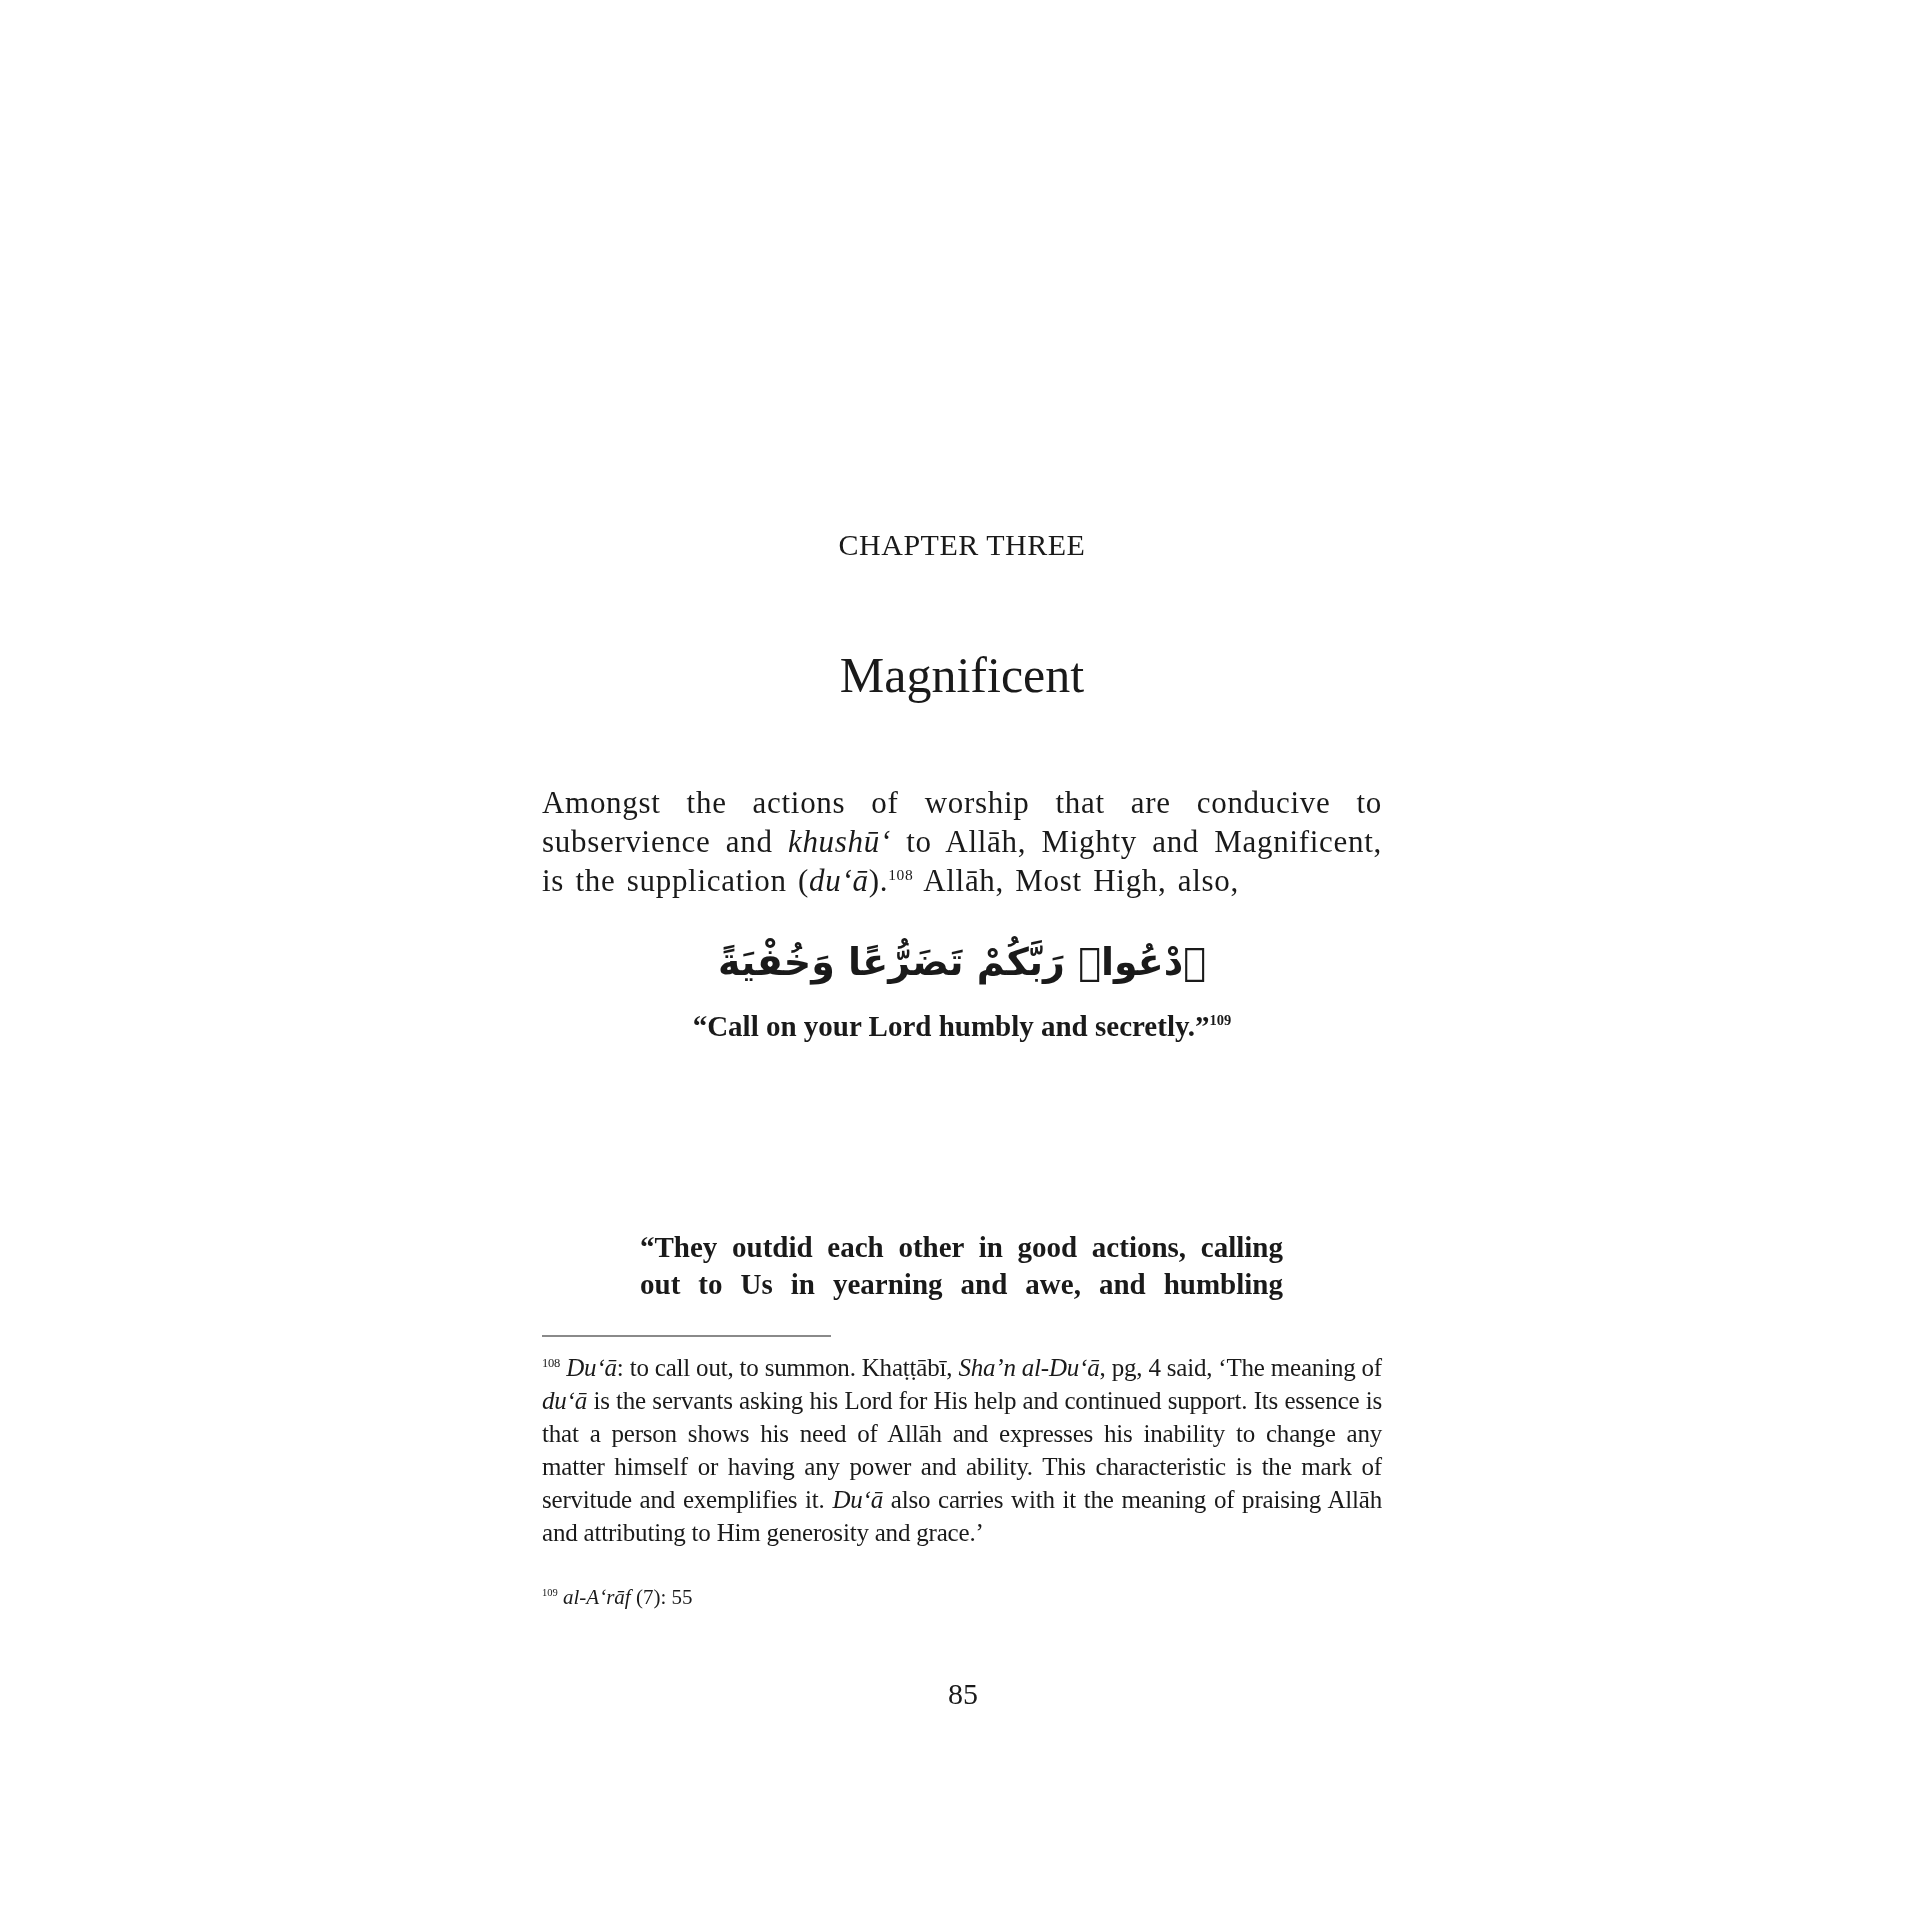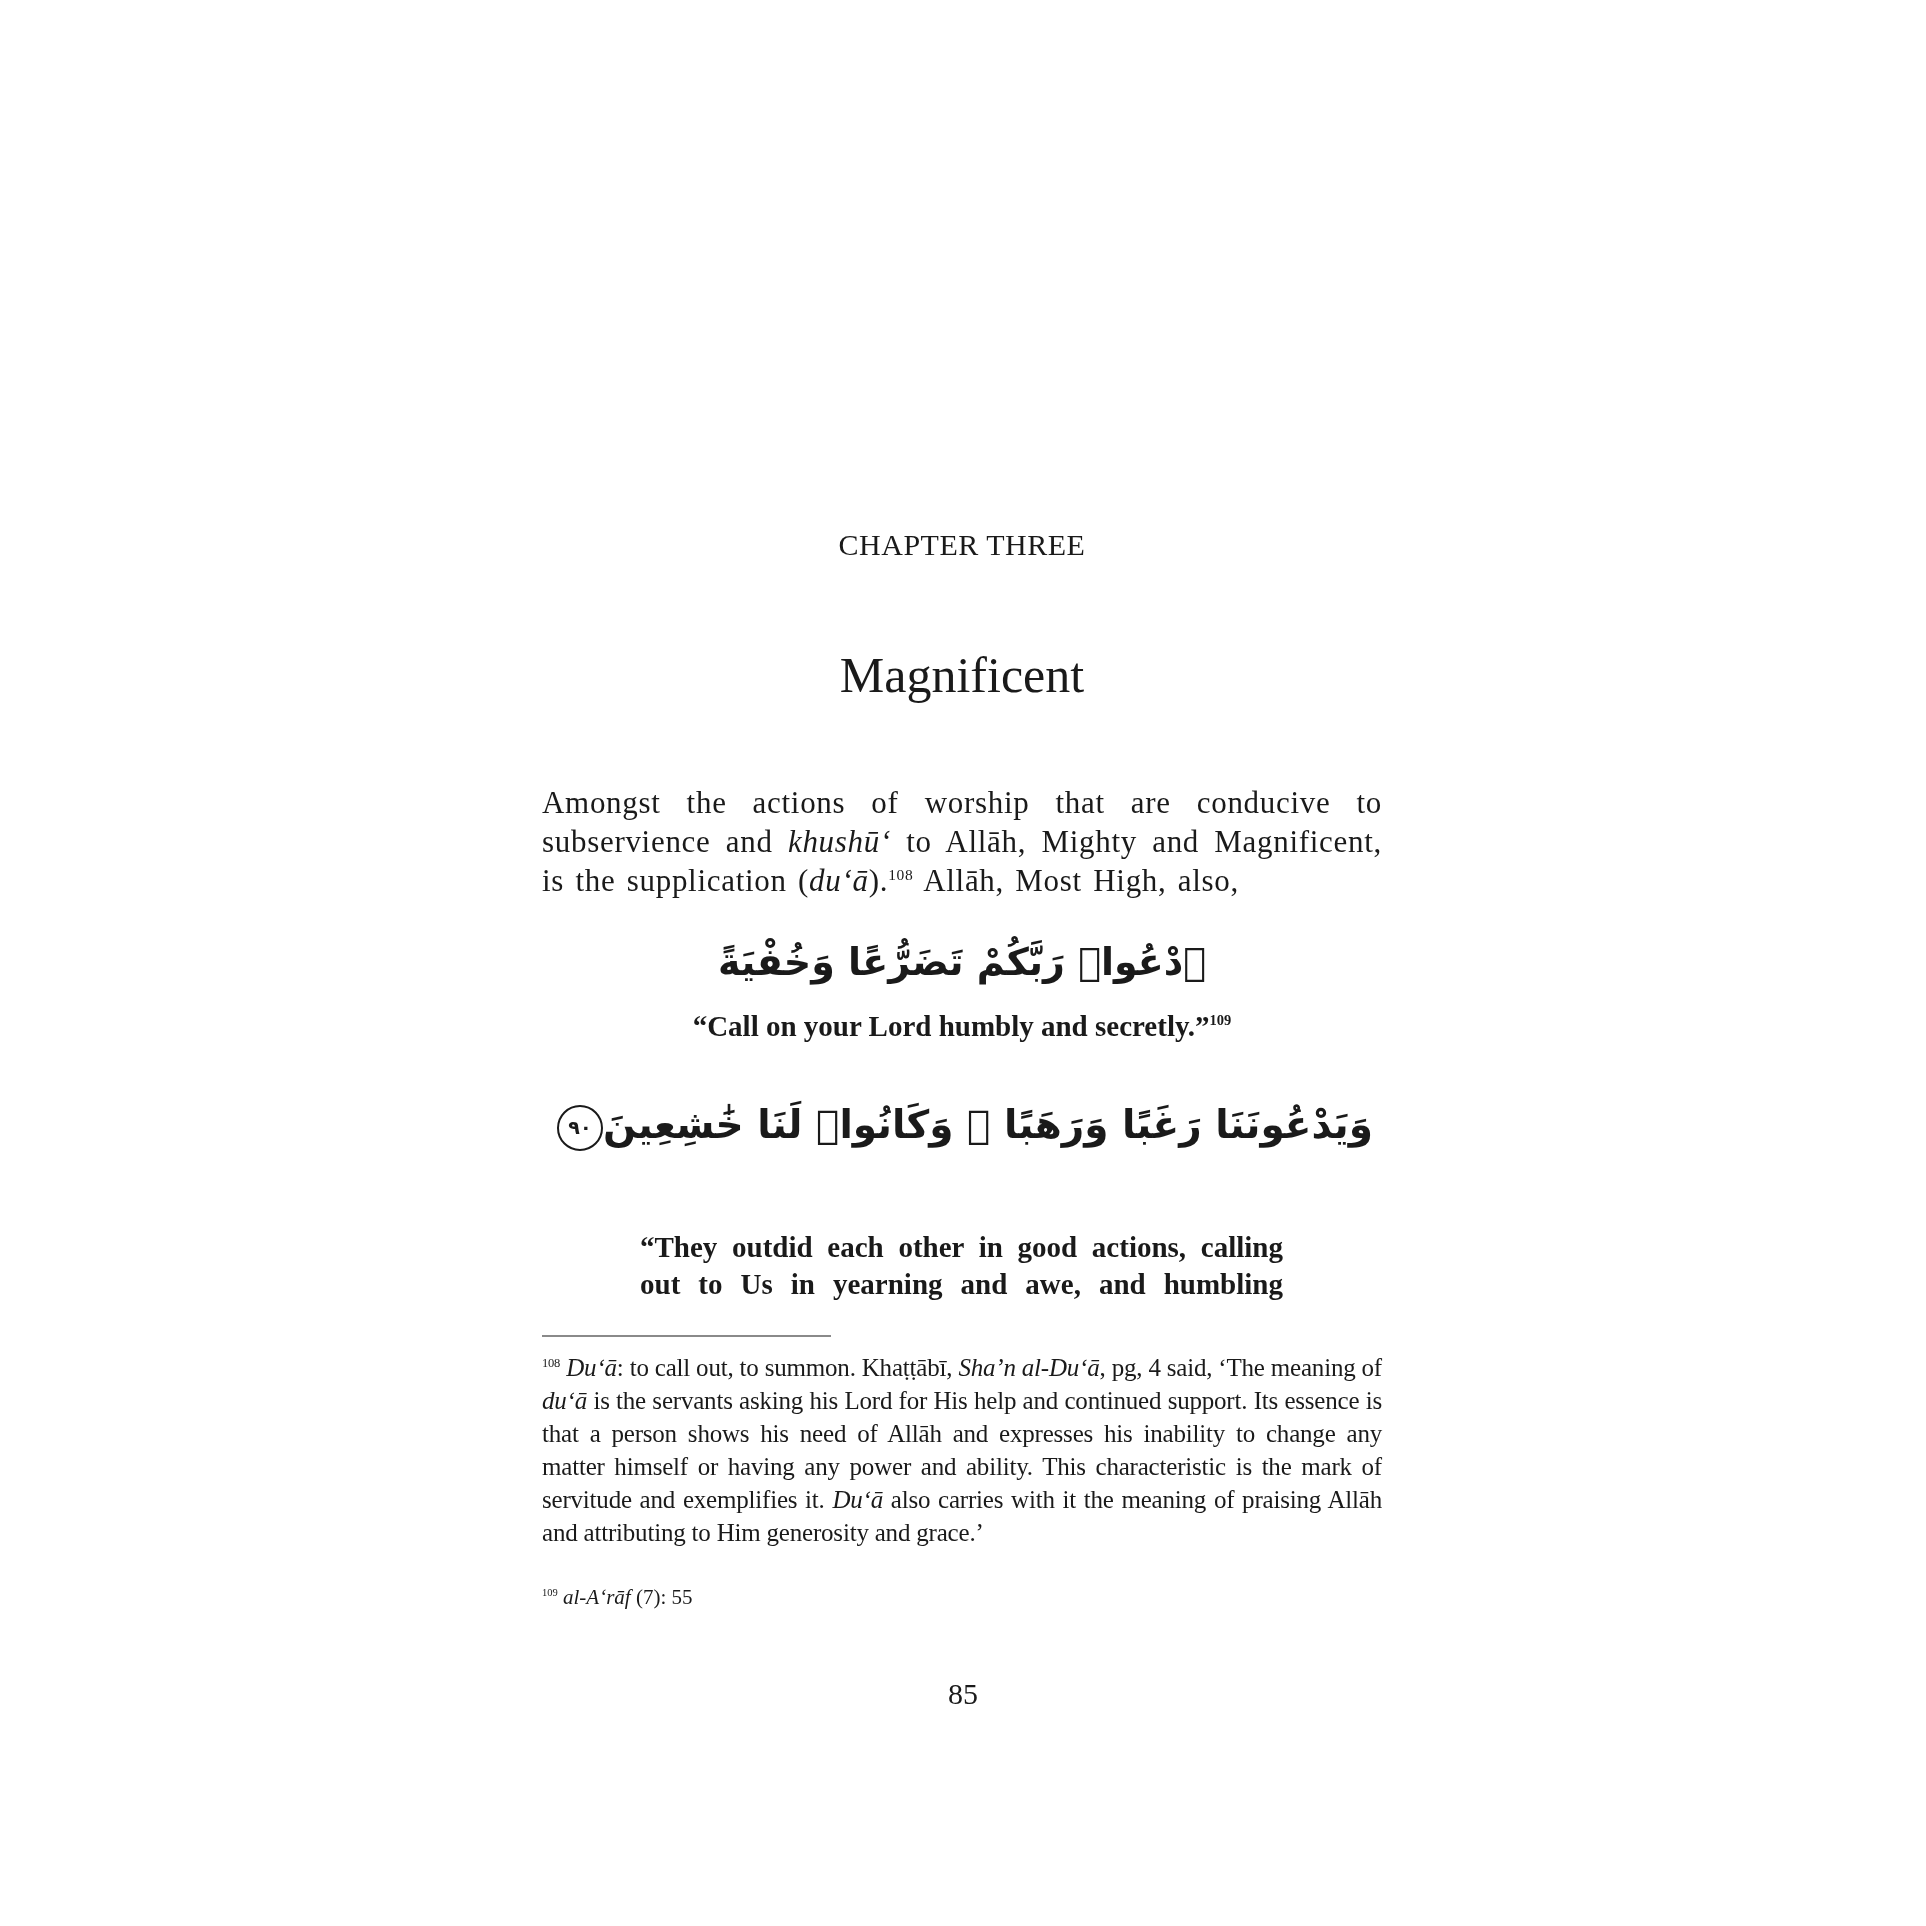--- a/index.html
+++ b/index.html
@@ -40,21 +40,20 @@
   <div class="abs body-text">
     <span>Amongst the actions of worship that are conducive to subservience and </span><i>khushū‘</i><span> to Allāh, Mighty and Magnificent, is the supplication (</span><i>du‘ā</i><span>).</span><sup>108</sup><span>  Allāh, Most High, also,</span>
   </div>
 
   <div class="abs center arabic arabic-1">ٱدْعُوا۟ رَبَّكُمْ تَضَرُّعًا وَخُفْيَةً</div>
   <div class="abs center verse-1">
     <span>“Call on your Lord humbly and secretly.”</span><sup>109</sup>
   </div>
 
   <div class="abs center arabic arabic-2">
-    <div><span>وَيَدْعُونَنَا رَغَبًا وَرَهَبًا ۖ وَكَانُوا۟ لَنَا خَٰشِعِينَ</span><span class="ayah-marker">٩٠</span></div>
   </div>
 
   <div class="abs verse-2">“They outdid each other in good actions, calling out to Us in yearning and awe, and humbling</div>
 
   <div class="abs divider"></div>
 
   <div class="abs footnotes">
     <sup>108</sup> <i>Du‘ā</i><span>: to call out, to summon. Khaṭṭābī, </span><i>Sha’n al-Du‘ā</i><span>, pg, 4 said, ‘The meaning of </span><i>du‘ā</i><span> is the servants asking his Lord for His help and continued support. Its essence is that a person shows his need of Allāh and expresses his inability to change any matter himself or having any power and ability. This characteristic is the mark of servitude and exemplifies it. </span><i>Du‘ā</i><span> also carries with it the meaning of praising Allāh and attributing to Him generosity and grace.’</span>
   </div>
 

